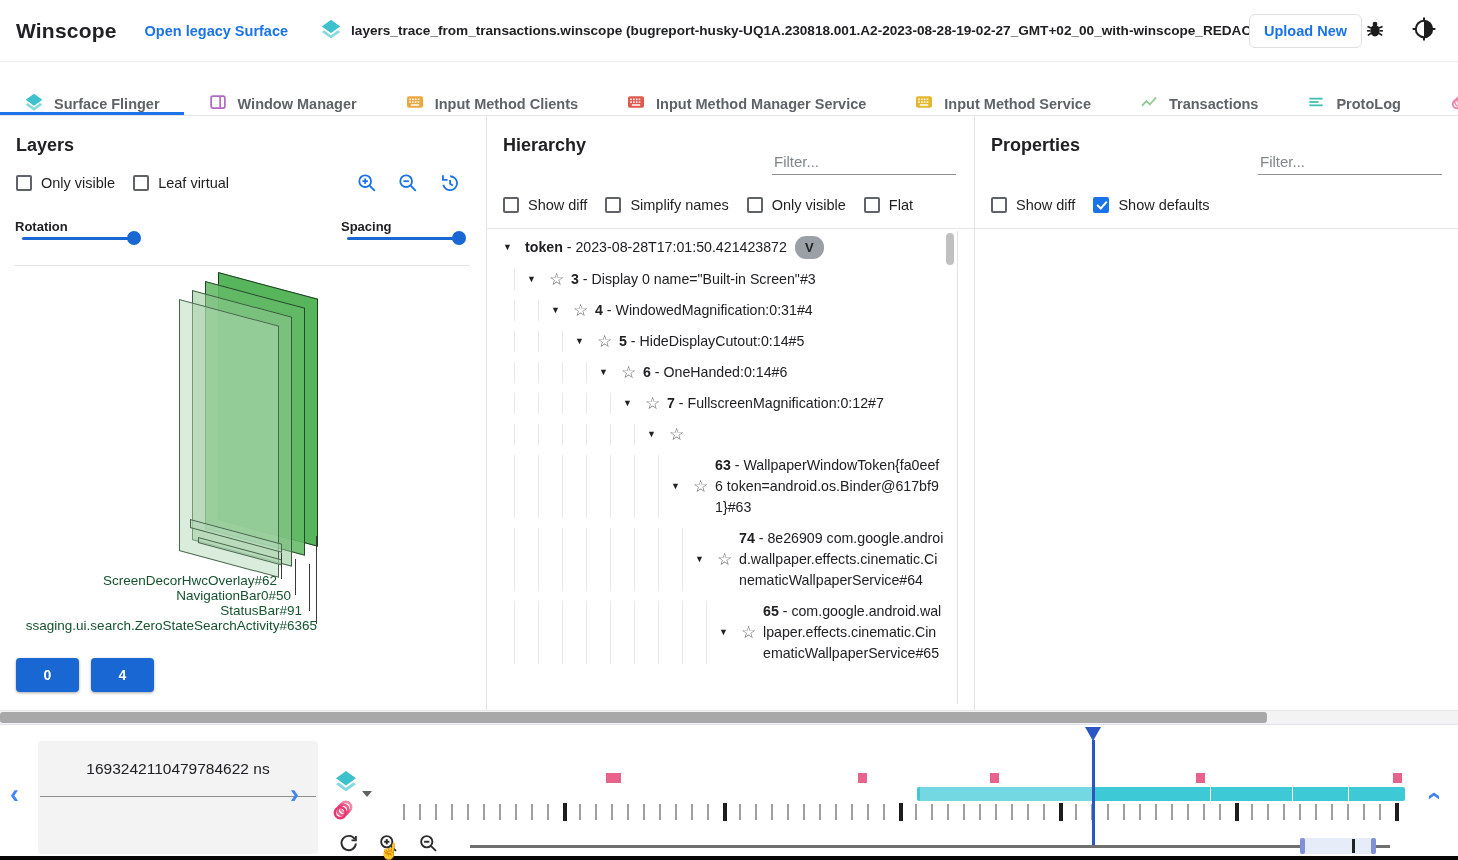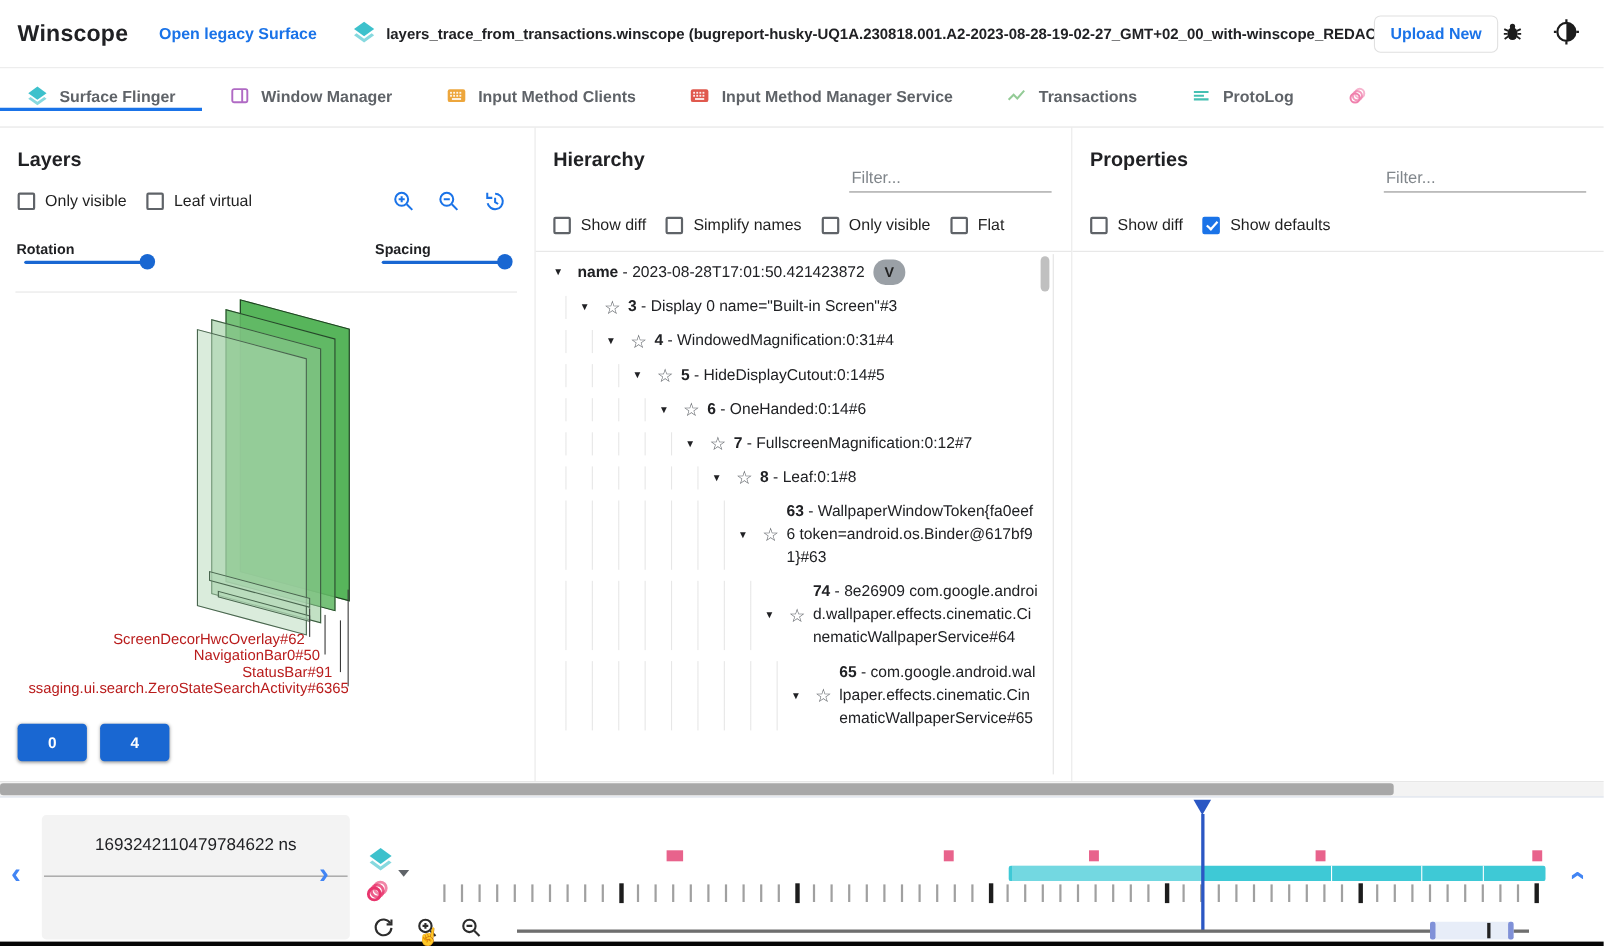--- a/index.html
+++ b/index.html
@@ -15,21 +15,21 @@
   .legacy-link{margin-left:28px;color:#1a73e8;font-weight:700;font-size:14.5px;cursor:pointer;}
   .file-info{margin-left:32px;display:flex;align-items:center;gap:9px;font-size:13.6px;font-weight:700;color:#202124;max-width:900px;}
   .file-info .txt{white-space:nowrap;}
   .header-spacer{flex:1;}
   .upload-btn{border:1px solid #e0e0e0;border-radius:6px;background:#fff;color:#1a73e8;
     font-weight:700;font-size:14.5px;padding:8px 14px;font-family:inherit;cursor:pointer;}
   .icon-btn{background:none;border:none;padding:0;margin:0;cursor:pointer;display:flex;align-items:center;}
   .bug-btn{margin-left:2px;}
   .dark-btn{margin-left:26px;margin-right:6px;}
   
-  .tabs{position:absolute;top:62px;left:0;right:0;height:53px;display:flex;align-items:center;
+  .tabs{position:absolute;top:62px;left:0;right:0;height:53px;display:flex;align-items:flex-end;
     border-bottom:1px solid #e4e4e4;background:#fff;overflow:hidden;z-index:4;}
   .tab{display:flex;align-items:center;gap:10px;padding:0 24px;font-size:14.5px;font-weight:700;
     color:#5f6368;white-space:nowrap;cursor:pointer;box-sizing:border-box;}
   .tab.active{box-shadow:inset 0 -3px 0 #1a73e8;}
   .tab svg{flex:none;}
   
   .panel{position:absolute;top:115px;height:595px;box-sizing:border-box;background:#fff;}
   #panel-layers{left:0;width:487px;border-right:1px solid #e3e3e3;}
   #panel-hierarchy{left:487px;width:488px;border-right:1px solid #e3e3e3;}
   #panel-properties{left:975px;width:483px;}
@@ -45,21 +45,21 @@
     border:solid #fff;border-width:0 2px 2px 0;transform:rotate(42deg);}
   .cb .cb-label{font-size:14.5px;color:#1f1f1f;}
   .divider{position:absolute;left:0;right:0;border-top:1px solid #e6e6e6;}
   
   .view-icons{position:absolute;top:57px;display:flex;gap:19px;}
   .slider-label{position:absolute;font-size:13px;font-weight:700;color:#202124;}
   .slider-track{position:absolute;height:3px;background:#1967d2;border-radius:2px;}
   .slider-thumb{position:absolute;width:14px;height:14px;border-radius:50%;background:#1967d2;cursor:pointer;}
   .sheet{position:absolute;transform:skewY(15deg);transform-origin:top left;box-sizing:border-box;}
   .conn{position:absolute;width:1px;background:#3a3a3a;}
-  .scene-label{position:absolute;font-size:13.5px;color:#b91c1c;white-space:nowrap;}
+  .scene-label{position:absolute;font-size:13.5px;color:#14532d;white-space:nowrap;}
   .rect-btn{position:absolute;width:63px;height:34px;background:#1967d2;color:#fff;border:none;border-radius:4px;
     font-family:inherit;font-weight:700;font-size:14px;box-shadow:0 1px 3px rgba(0,0,0,.35);cursor:pointer;}
   
   #tree{position:absolute;left:0;right:14px;top:116px;bottom:6px;overflow:hidden;}
   .row{display:flex;align-items:center;padding:5px 16px 5px 16px;font-size:14.2px;line-height:21px;color:#202124;cursor:pointer;}
   .guide{flex:0 0 24px;align-self:stretch;background:linear-gradient(#e7e7e7,#e7e7e7) 11px 0/1px 100% no-repeat;}
   .caret{flex:0 0 22px;font-size:9px;color:#202124;}
   .star{flex:0 0 22px;font-size:17px;color:#5f6368;}
   .ntext{flex:1 1 auto;min-width:0;word-break:break-all;}
   .ntext b{font-weight:700;}
@@ -187,20 +187,37 @@
             <rect x="8.4" y="11.1" width="2" height="2"></rect>
             <rect x="11.8" y="11.1" width="2" height="2"></rect>
             <rect x="15.2" y="11.1" width="2" height="2"></rect>
             <rect x="7" y="14.6" width="10" height="2"></rect>
           </g>
         </svg></span>
       <span class="tab-label">Input Method Manager Service</span>
     </div>
     <div class="tab">
       <span><svg width="20" height="20" viewBox="0 0 24 24">
+          <rect x="2.4" y="5" width="19.2" height="14" rx="2.4" fill="#e4b82e"></rect>
+          <g fill="#fff" opacity=".9">
+            <rect x="5" y="7.8" width="2" height="2"></rect>
+            <rect x="8.4" y="7.8" width="2" height="2"></rect>
+            <rect x="11.8" y="7.8" width="2" height="2"></rect>
+            <rect x="15.2" y="7.8" width="2" height="2"></rect>
+            <rect x="5" y="11.1" width="2" height="2"></rect>
+            <rect x="8.4" y="11.1" width="2" height="2"></rect>
+            <rect x="11.8" y="11.1" width="2" height="2"></rect>
+            <rect x="15.2" y="11.1" width="2" height="2"></rect>
+            <rect x="7" y="14.6" width="10" height="2"></rect>
+          </g>
+        </svg></span>
+      <span class="tab-label">Input Method Service</span>
+    </div>
+    <div class="tab">
+      <span><svg width="20" height="20" viewBox="0 0 24 24">
           <path d="M3.5 16.5 9 11l4 4 7.5-8.5" fill="none" stroke="#93cb96" stroke-width="2.2"></path>
         </svg></span>
       <span class="tab-label">Transactions</span>
     </div>
     <div class="tab">
       <span><svg width="20" height="20" viewBox="0 0 24 24">
           <g stroke="#45c0b2" stroke-width="2.2">
             <line x1="4" y1="8" x2="20" y2="8"></line>
             <line x1="4" y1="12" x2="15" y2="12"></line>
             <line x1="4" y1="16" x2="20" y2="16"></line>
@@ -305,21 +322,21 @@
     </label>
     <label class="cb">
       <span class="box"></span>
       <span class="cb-label">Flat</span>
     </label>
   </div>
   <div class="divider" style="top:113px"></div>
   <div id="tree">
       <div class="row">
         <span class="caret">▼</span>
-        <span class="ntext"><b>name</b> - 2023-08-28T17:01:50.421423872<span class="chip">V</span></span>
+        <span class="ntext"><b>token</b> - 2023-08-28T17:01:50.421423872<span class="chip">V</span></span>
       </div>
       <div class="row">
         <span class="guide"></span>
         <span class="caret">▼</span>
         <span class="star">☆</span>
         <span class="ntext"><b>3</b> - Display 0 name="Built-in Screen"#3</span>
       </div>
       <div class="row">
         <span class="guide"></span>
         <span class="guide"></span>
@@ -356,21 +373,20 @@
       </div>
       <div class="row">
         <span class="guide"></span>
         <span class="guide"></span>
         <span class="guide"></span>
         <span class="guide"></span>
         <span class="guide"></span>
         <span class="guide"></span>
         <span class="caret">▼</span>
         <span class="star">☆</span>
-        <span class="ntext"><b>8</b> - Leaf:0:1#8</span>
       </div>
       <div class="row">
         <span class="guide"></span>
         <span class="guide"></span>
         <span class="guide"></span>
         <span class="guide"></span>
         <span class="guide"></span>
         <span class="guide"></span>
         <span class="guide"></span>
         <span class="caret">▼</span>

